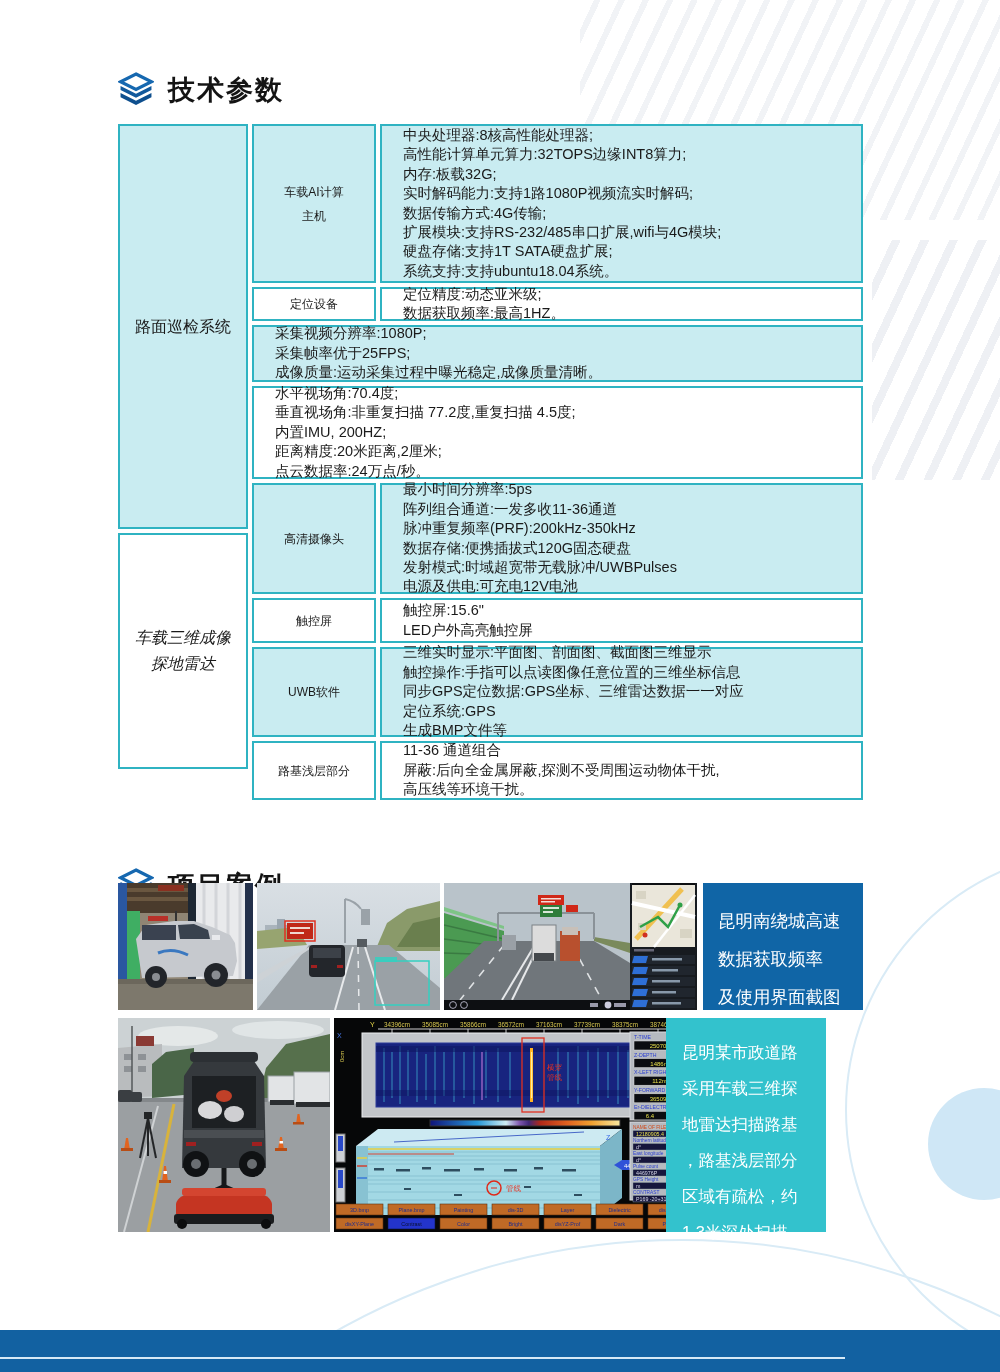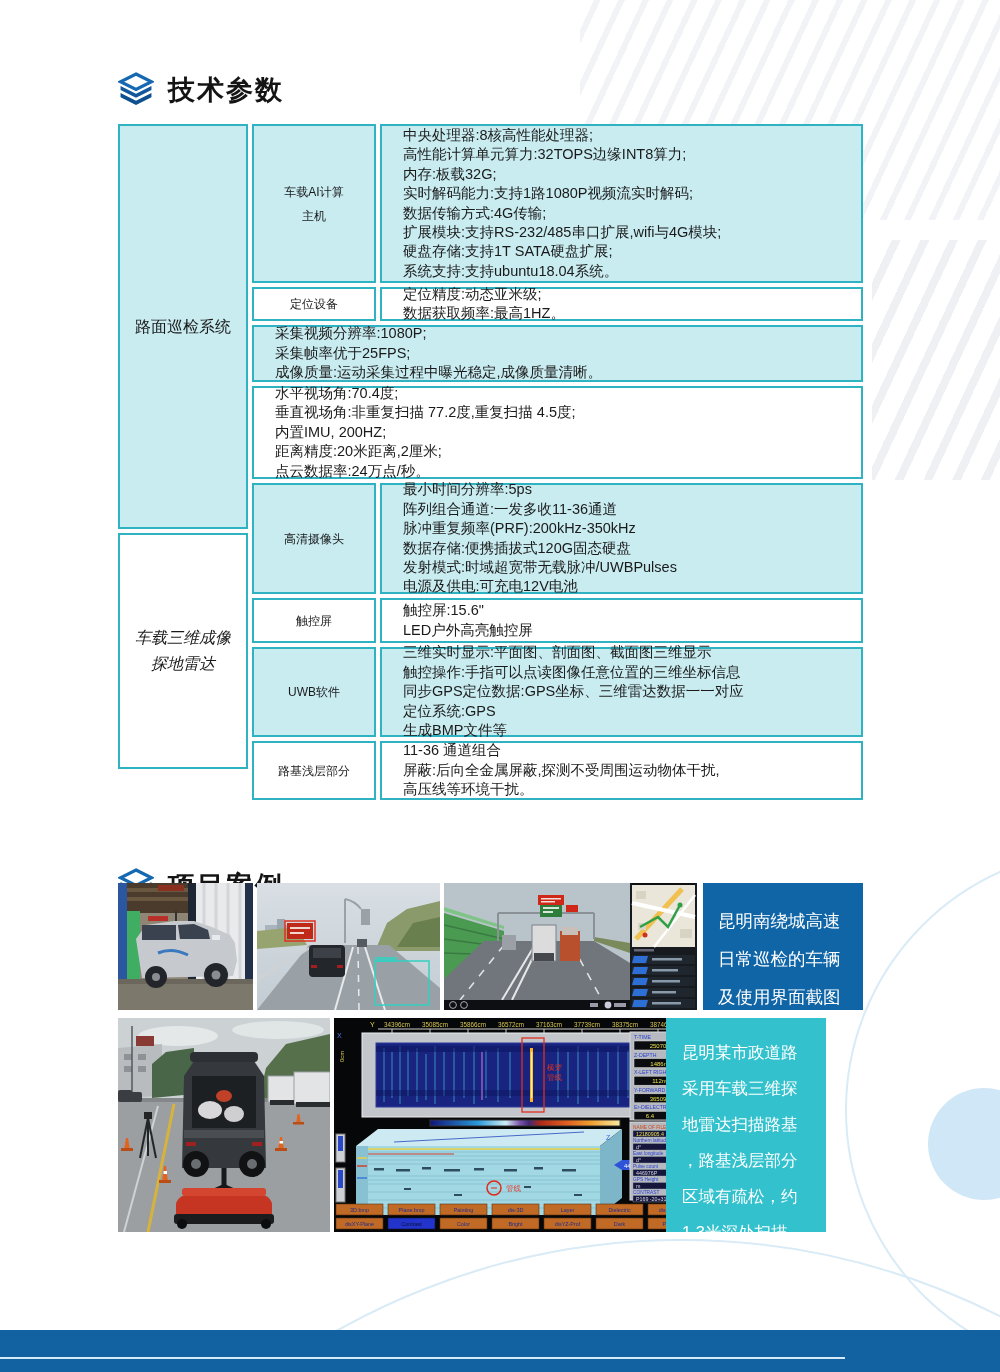--- a/index.html
+++ b/index.html
@@ -317,21 +317,21 @@
         </g>
       <g transform="translate(188,116)">
           <rect width="63" height="9" fill="#20262e"></rect>
           <path d="M2,1 L16,1 L14,8 L0,8 Z" fill="#2e6fd6"></path>
           <rect x="20" y="3" width="29" height="2.5" fill="#8899aa"></rect>
         </g>
     </g>
   </svg>
 
   <div class="cap" id="cap1">昆明南绕城高速
-日常巡检的车辆
+数据获取频率
 及使用界面截图</div>
 
   <svg class="img" style="left:118px;top:1018px" width="212" height="214" viewBox="0 0 212 214">
     <rect width="212" height="214" fill="#ccd2d4"></rect>
     <ellipse cx="60" cy="18" rx="40" ry="10" fill="#e4e8e8"></ellipse>
       <ellipse cx="160" cy="12" rx="46" ry="9" fill="#e0e5e6"></ellipse>
     <path d="M0,80 L44,78 L44,26 L0,30 Z" fill="#b9bcbe"></path>
     <g fill="#8e9296">
         <rect x="6" y="36" width="8" height="6"></rect>
         <rect x="20" y="36" width="8" height="6"></rect>

